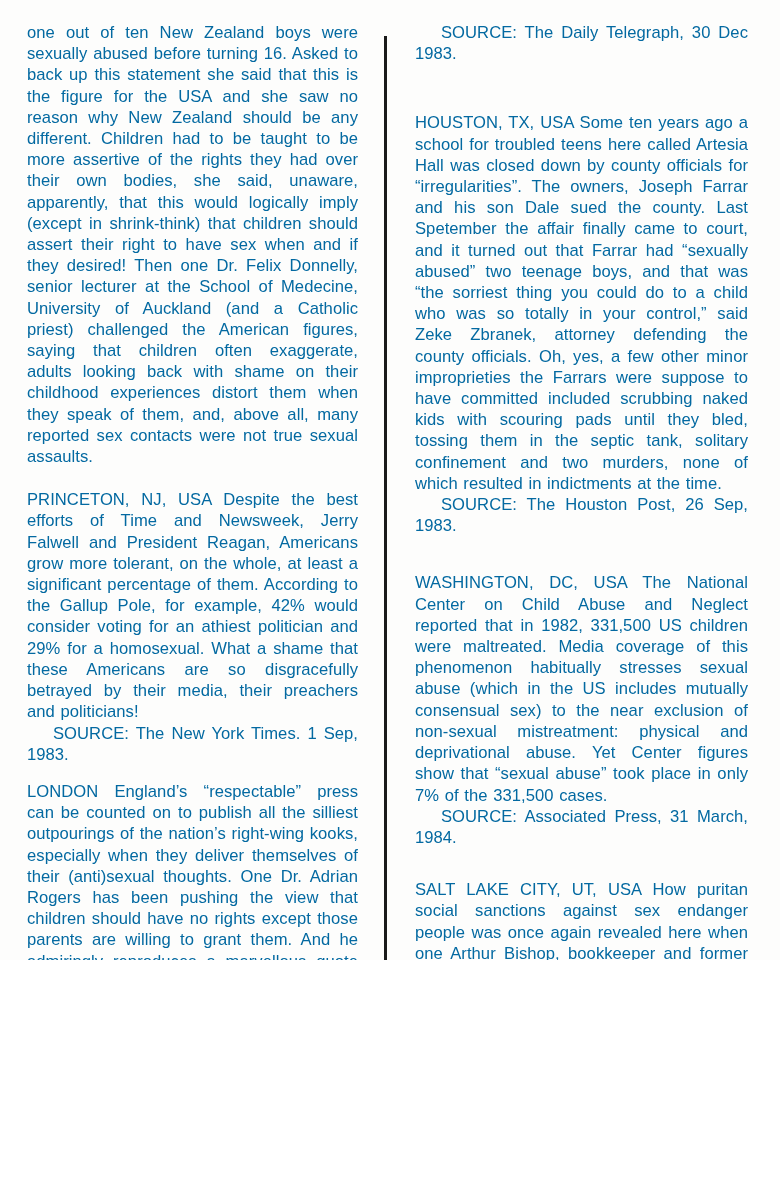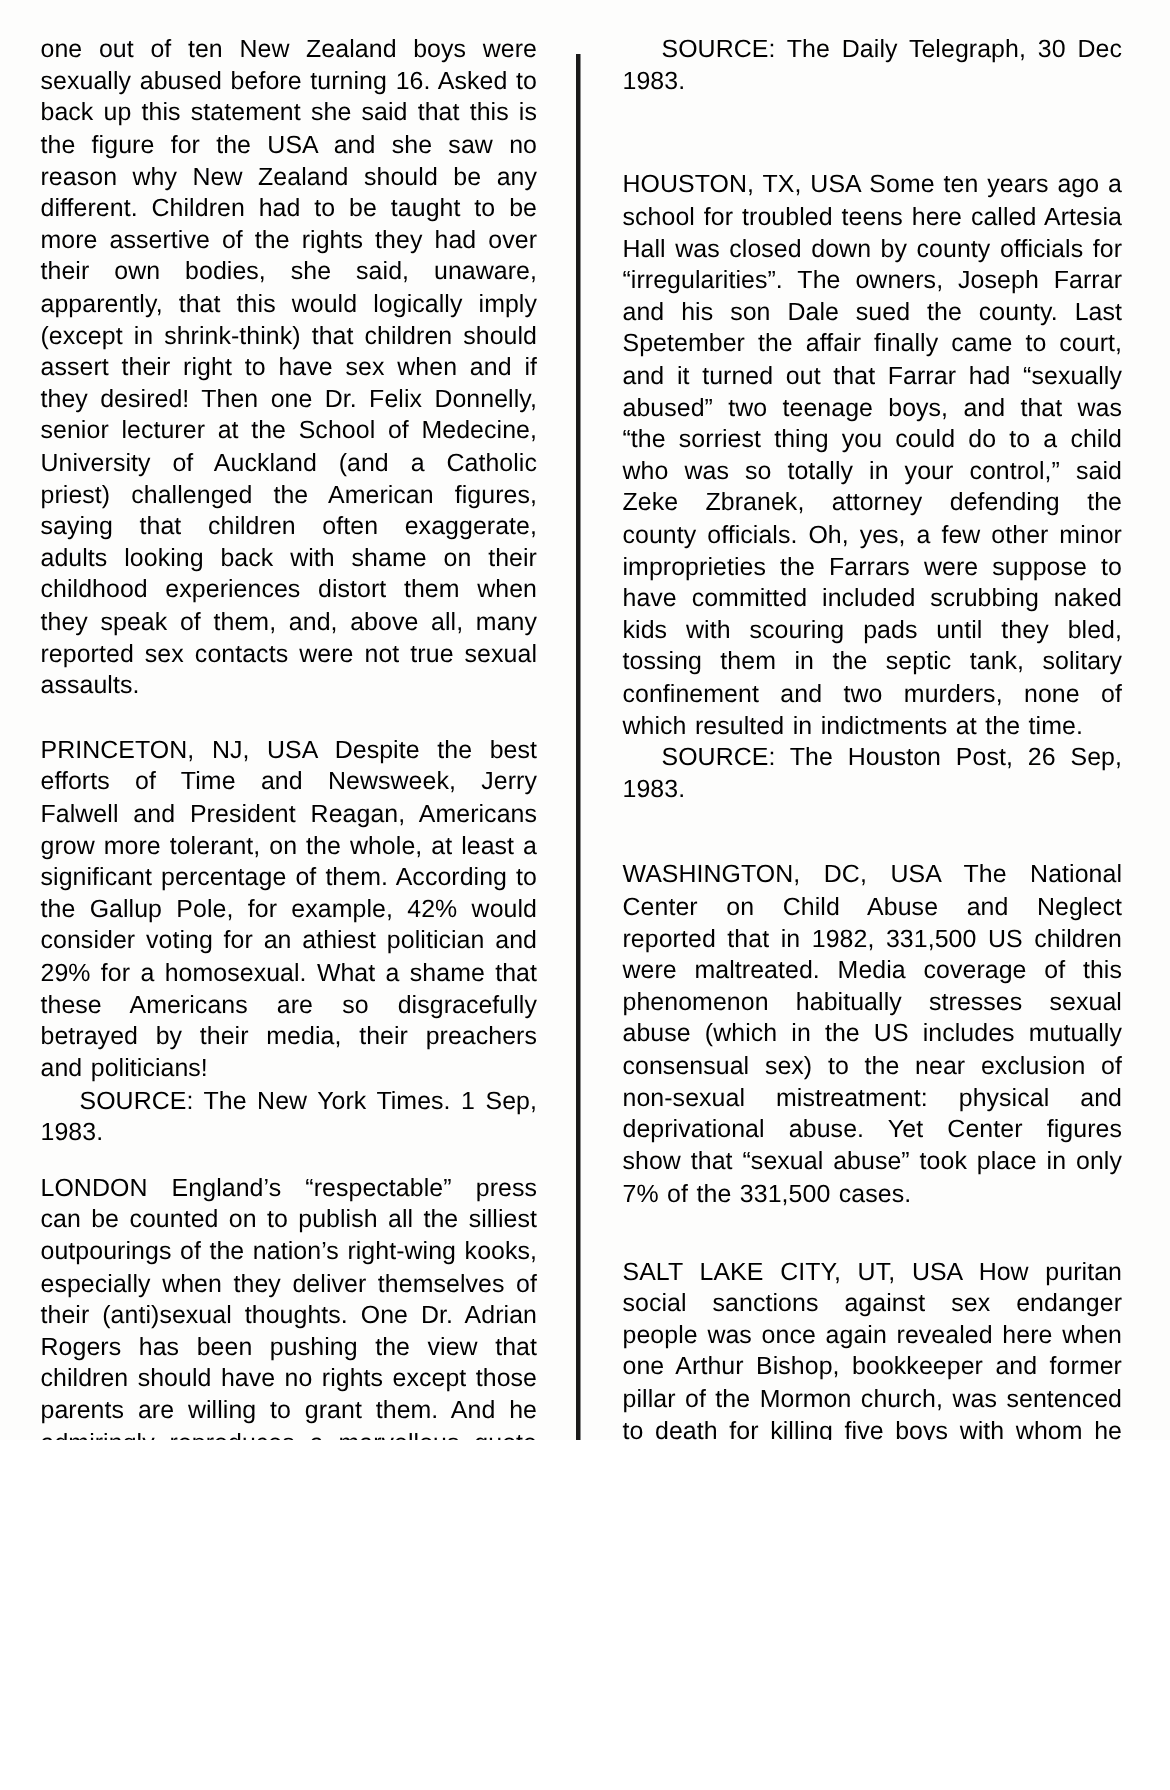--- a/index.html
+++ b/index.html
@@ -5,21 +5,21 @@
   html, body {
     margin: 0;
     padding: 0;
     background: #ffffff;
   }
   .page {
     position: relative;
     width: 780px;
     height: 960px;
     background: #fdfdfc;
-    color: #000000;
+    color: #0369a1;
     font-family: "Liberation Sans", sans-serif;
     overflow: hidden;
   }
   .column {
     position: absolute;
     top: 22px;
   }
   .column-left  { left: 27px;  width: 331px; }
   .column-right { left: 415px; width: 333px; }
   .column p.block {
@@ -62,17 +62,18 @@
       <p class="block body" style="margin-top: 16px;"><span>LONDON England’s “respectable” press can be counted on to publish all the silliest outpourings of the nation’s right-wing kooks, especially when they deliver themselves of their (anti)sexual thoughts. One Dr. Adrian Rogers has been pushing the view that children should have no rights except those parents are willing to grant them. And he admiringly reproduces a marvellous quote from another anti-sex kook, Valerie Richards of the Responsible Society: “The Children’s Legal Centre is just about in favour of every radical anti-authoritarian</span></p>
     </div>
 
   <div class="divider"></div>
 
   <div class="column column-right">
       <p class="block source"><span>SOURCE: </span><span class="it">The Daily Telegraph,</span><span> 30 Dec 1983.</span></p>
       <p class="block body" style="margin-top: 48px;"><span>HOUSTON, TX, USA Some ten years ago a school for troubled teens here called Artesia Hall was closed down by county officials for “irregularities”. The owners, Joseph Farrar and his son Dale sued the county. Last Spetember the affair finally came to court, and it turned out that Farrar had “sexually abused” two teenage boys, and that was “the sorriest thing you could do to a child who was so totally in your control,” said Zeke Zbranek, attorney defending the county officials. Oh, yes, a few other minor improprieties the Farrars were suppose to have committed included scrubbing naked kids with scouring pads until they bled, tossing them in the septic tank, solitary confinement and two murders, none of which resulted in indictments at the time.</span></p>
       <p class="block source"><span>SOURCE: </span><span class="it">The Houston Post,</span><span> 26 Sep, 1983.</span></p>
       <p class="block body" style="margin-top: 36px;"><span>WASHINGTON, DC, USA The National Center on Child Abuse and Neglect reported that in 1982, 331,500 US children were maltreated. Media coverage of this phenomenon habitually stresses </span><span class="it">sexual</span><span> abuse (which in the US includes mutually consensual sex) to the near exclusion of non-sexual mistreatment: physical and deprivational abuse. Yet Center figures show that “sexual abuse” took place in only 7% of the 331,500 cases.</span></p>
+      <p class="block source"><span>SOURCE: Associated Press, 31 March, 1984.</span></p>
       <p class="block body" style="margin-top: 31px;"><span>SALT LAKE CITY, UT, USA How puritan social sanctions against sex endanger people was once again revealed here when one Arthur Bishop, bookkeeper and former pillar of the Mormon church, was sentenced to death for killing five boys with whom he had had sexual</span></p>
     </div>
 
   <div class="page-number">13</div>
 </div>
 
 </body></html>

